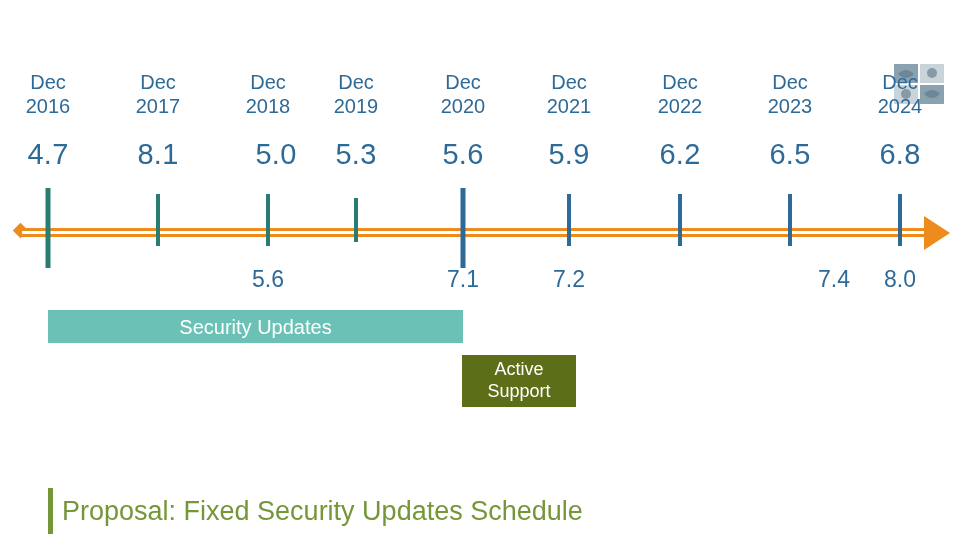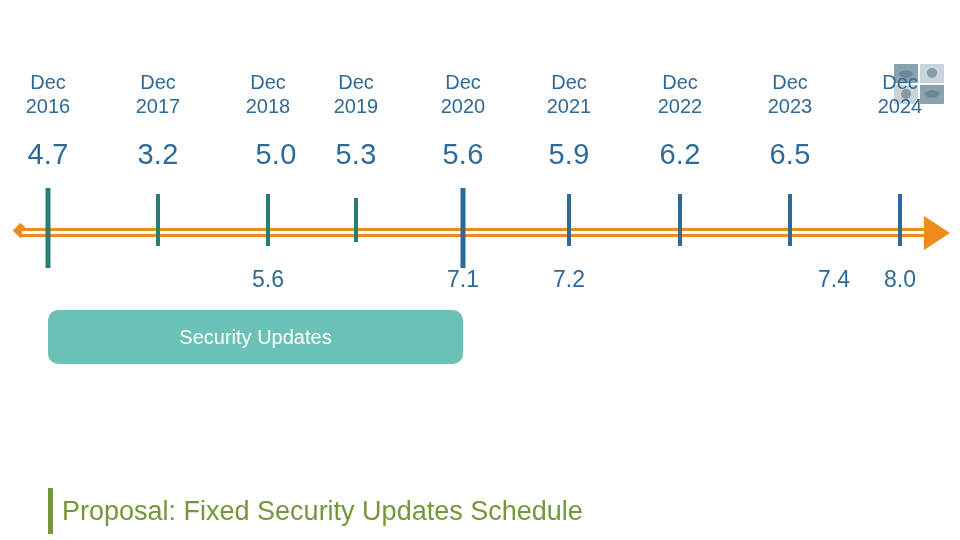--- a/index.html
+++ b/index.html
@@ -99,23 +99,22 @@
     color: #fff;
     display: flex;
     align-items: center;
     justify-content: center;
     font-size: 20px;
     text-align: center;
     line-height: 1.2;
   }
   .bar.sec {
     left: 48px; top: 262px;
-    width: 415px; height: 54px;
+    width: 415px; height: 33px;
     background: #6bc1b6;
-    border-radius: 10px;
   }
   .bar.act {
     left: 462px; top: 307px;
     width: 114px; height: 52px;
     background: #5c6f18;
     font-size: 18px;
   }
 
   
   .heading-bar {
@@ -160,21 +159,21 @@
 
   <div class="arrow-tail"></div>
   <div class="arrow-line"></div>
   <div class="arrow-head"></div>
 
   <div class="date-label" style="left:48px">Dec<br>2016</div>
   <div class="ver-top" style="left:48px">4.7</div>
   <div class="tick long" style="left:48px"></div>
 
   <div class="date-label" style="left:158px">Dec<br>2017</div>
-  <div class="ver-top" style="left:158px">3.2</div>
+  <div class="ver-top" style="left:158px">8.1</div>
   <div class="tick normal" style="left:158px"></div>
 
   <div class="date-label" style="left:268px">Dec<br>2018</div>
   <div class="ver-top" style="left:276px">5.0</div>
   <div class="ver-bot" style="left:268px">5.6</div>
   <div class="tick normal" style="left:268px"></div>
 
   <div class="date-label" style="left:356px">Dec<br>2019</div>
   <div class="ver-top" style="left:356px">5.3</div>
   <div class="tick short" style="left:356px"></div>
@@ -192,21 +191,25 @@
   <div class="date-label" style="left:680px">Dec<br>2022</div>
   <div class="ver-top" style="left:680px">6.2</div>
   <div class="tick blue normal" style="left:680px"></div>
 
   <div class="date-label" style="left:790px">Dec<br>2023</div>
   <div class="ver-top" style="left:790px">6.5</div>
   <div class="ver-bot" style="left:834px">7.4</div>
   <div class="tick blue normal" style="left:790px"></div>
 
   <div class="date-label" style="left:900px">Dec<br>2024</div>
+  <div class="ver-top" style="left:900px">6.8</div>
   <div class="ver-bot" style="left:900px">8.0</div>
   <div class="tick blue normal" style="left:900px"></div>
 
   <div class="bar sec">Security Updates</div>
+  <div class="bar act">
+    <span>Active Support</span>
+  </div>
 
   <div class="heading-bar"></div>
   <div class="heading">Proposal: Fixed Security Updates Schedule</div>
 
 </div>
 
 </body></html>

